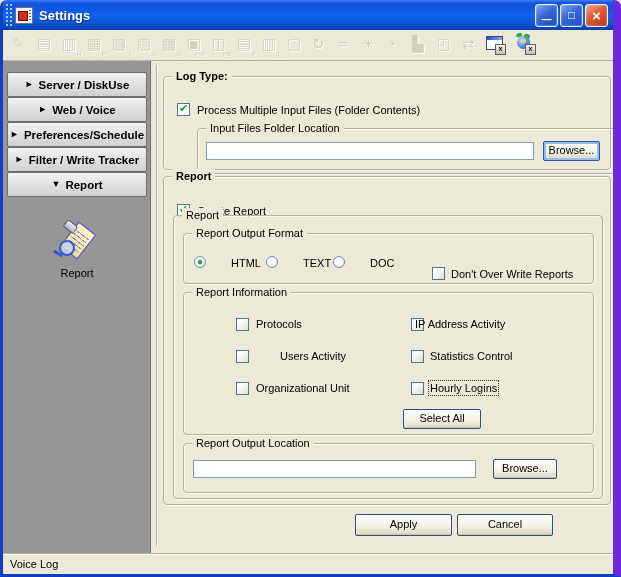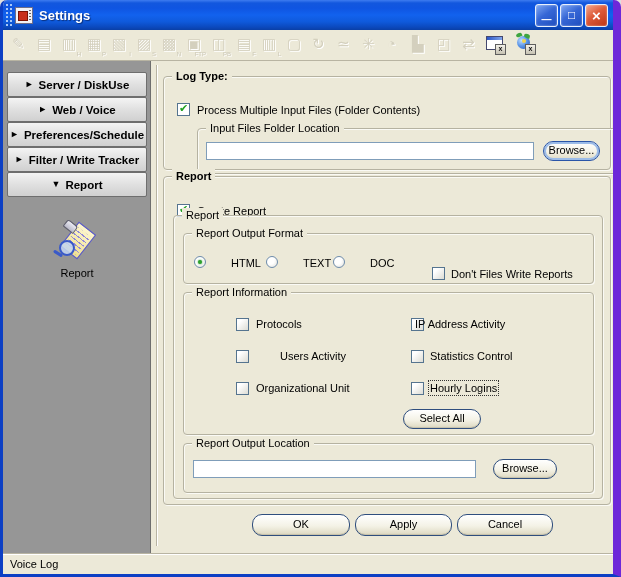--- a/index.html
+++ b/index.html
@@ -90,21 +90,21 @@
   .cb.on::after{content:"✔";position:absolute;left:1px;top:-2px;font-size:11px;font-weight:bold;color:#21A121;}
   .cblbl{white-space:nowrap;cursor:default;}
   .cblbl.focused{outline:1px dotted #333;outline-offset:1px;}
   .rad{display:inline-block;width:12px;height:12px;box-sizing:border-box;border:1px solid #6E8CAB;border-radius:50%;
     background:radial-gradient(circle at 35% 35%,#fff 40%,#DEDED8 100%);position:relative;cursor:default;}
   .rad.on::after{content:"";position:absolute;left:3px;top:3px;width:4px;height:4px;border-radius:50%;
     background:#2DA02D;box-shadow:0 0 2px #2DA02D;}
   .radlbl{white-space:nowrap;cursor:default;margin-left:20px;}
   .tf{position:absolute;box-sizing:border-box;border:1px solid #7F9DB9;background:#fff;height:18px;
     font:11px "Liberation Sans","DejaVu Sans",sans-serif;padding:1px 3px;outline:none;}
-  .xpbtn{position:absolute;box-sizing:border-box;height:20px;border:1px solid #2F4E7E;border-radius:10px;
+  .xpbtn{position:absolute;box-sizing:border-box;height:20px;border:1px solid #2F4E7E;border-radius:2px;
     background:linear-gradient(180deg,#FFFFFF 0%,#F4F2E6 55%,#E2DEC9 90%,#D4CFBA 100%);
     font:11px "Liberation Sans","DejaVu Sans",sans-serif;text-align:center;line-height:17px;cursor:default;
     box-shadow:inset 0 -1px 0 #C8C3AC;}
   .xpbtn.default{border-color:#2A55A8;box-shadow:inset 0 0 0 2px #9CBCE8;}
   .abs{position:absolute;margin-top:12px;}
   
   .action{top:453px;height:22px;line-height:19px;}
   
   .statusbar{position:absolute;left:0;bottom:0;right:0;height:20px;background:#ECE9D8;
     border-top:1px solid #B8B4A2;box-shadow:inset 0 1px 0 #fff;display:flex;align-items:center;padding-left:7px;}
@@ -264,21 +264,21 @@
         <span class="glabel bold">Report</span>
         <span class="cb abs on" style="left:13px;top:15px;"></span>
         <span class="cblbl abs" style="left:33px;top:16px;">Create Report</span>
 
         <div class="group" id="grp-rep-inner">
           <span class="glabel">Report</span>
 
           <div class="group" id="grp-fmt">
             <span class="glabel">Report Output Format</span>
             <span class="cb abs" style="left:248px;top:21px;"></span>
-            <span class="cblbl abs" style="left:267px;top:22px;">Don't Files Write Reports</span>
+            <span class="cblbl abs" style="left:267px;top:22px;">Don't Over Write Reports</span>
           <span class="rad on" style="position: absolute; left: 10px; top: 22px;"></span>
               <span class="radlbl" style="position: absolute; left: 27px; top: 23px;">HTML</span>
               <span class="rad" style="position: absolute; left: 82px; top: 22px;"></span>
               <span class="radlbl" style="position: absolute; left: 99px; top: 23px;">TEXT</span>
               <span class="rad" style="position: absolute; left: 149px; top: 22px;"></span>
               <span class="radlbl" style="position: absolute; left: 166px; top: 23px;">DOC</span>
             </div>
 
           <div class="group" id="grp-info">
             <span class="glabel">Report Information</span>
@@ -298,21 +298,20 @@
             </div>
 
           <div class="group" id="grp-outloc">
             <span class="glabel">Report Output Location</span>
             <input class="tf" style="left: 9px; top: 16px; width: 283px;" value="">
             <div class="xpbtn" style="left:309px;top:15px;width:64px;">Browse...</div>
           </div>
         </div>
       </div>
 
-      <div class="xpbtn action" style="left:101px;width:98px;">OK</div>
       <div class="xpbtn action" style="left:204px;width:97px;">Apply</div>
       <div class="xpbtn action" style="left:306px;width:96px;">Cancel</div>
     </div>
   </div>
 
   <div class="statusbar">
     <span>Voice Log</span>
   </div>
 </div>
 

